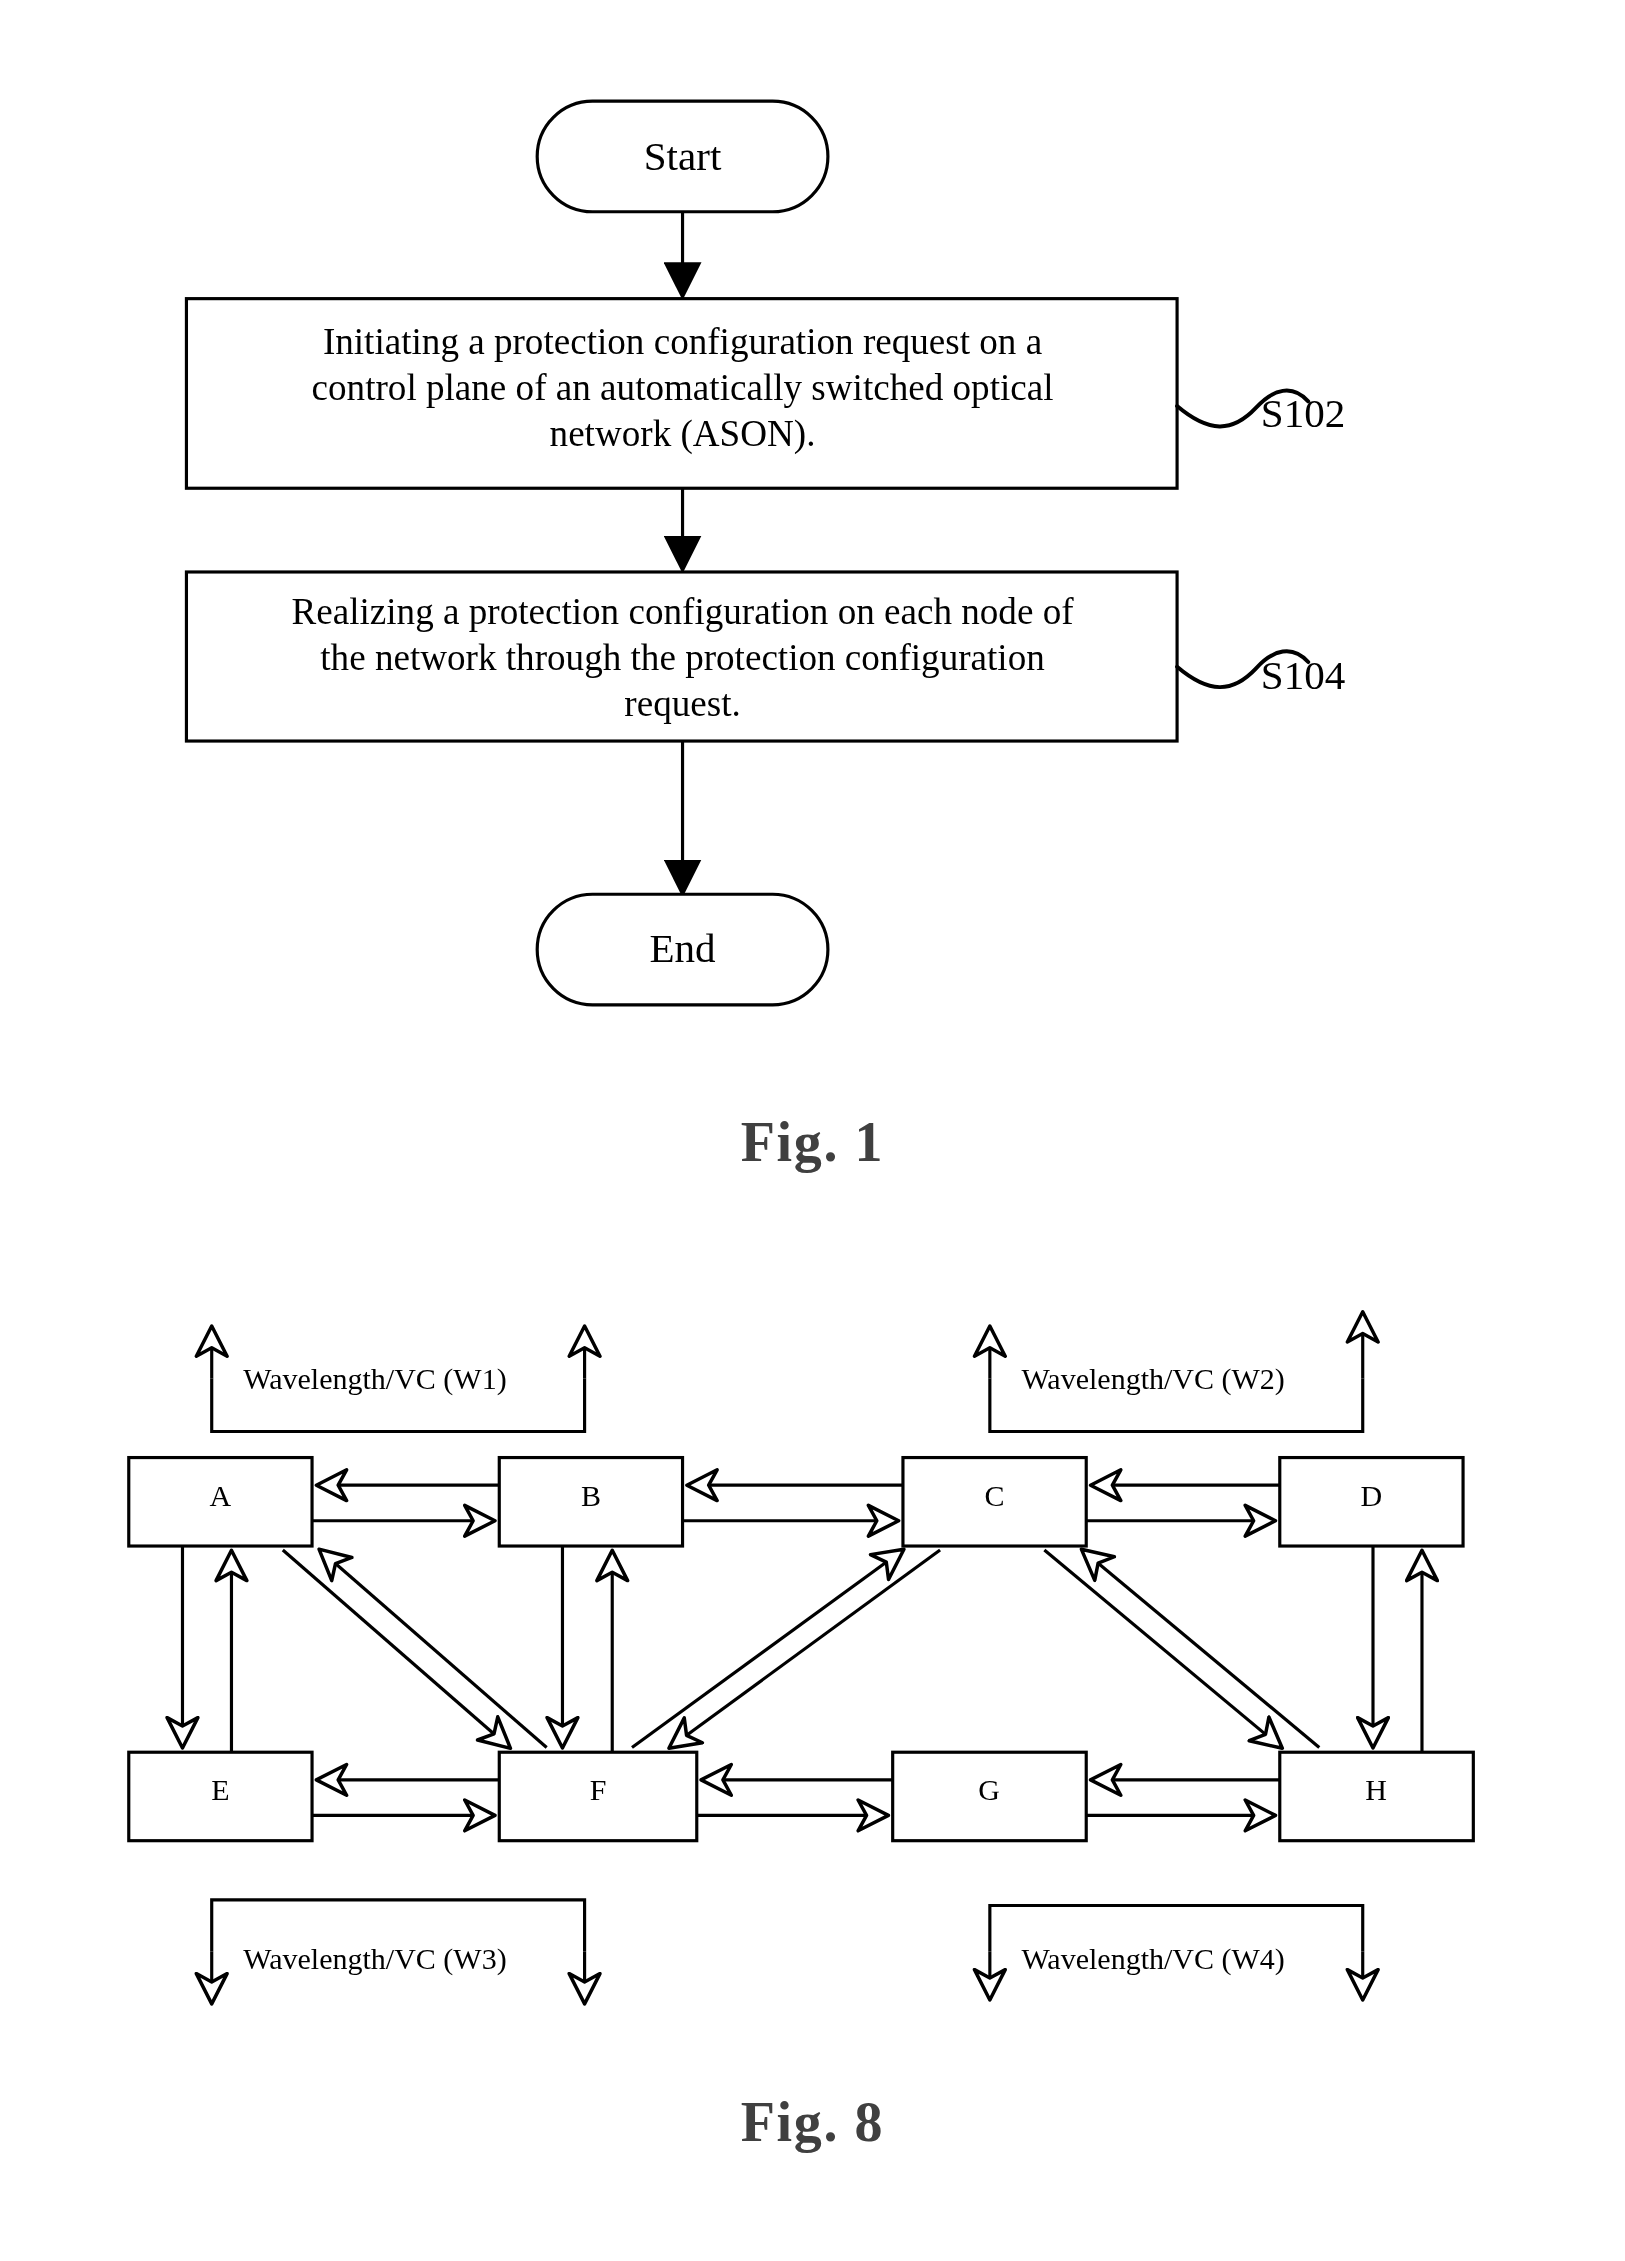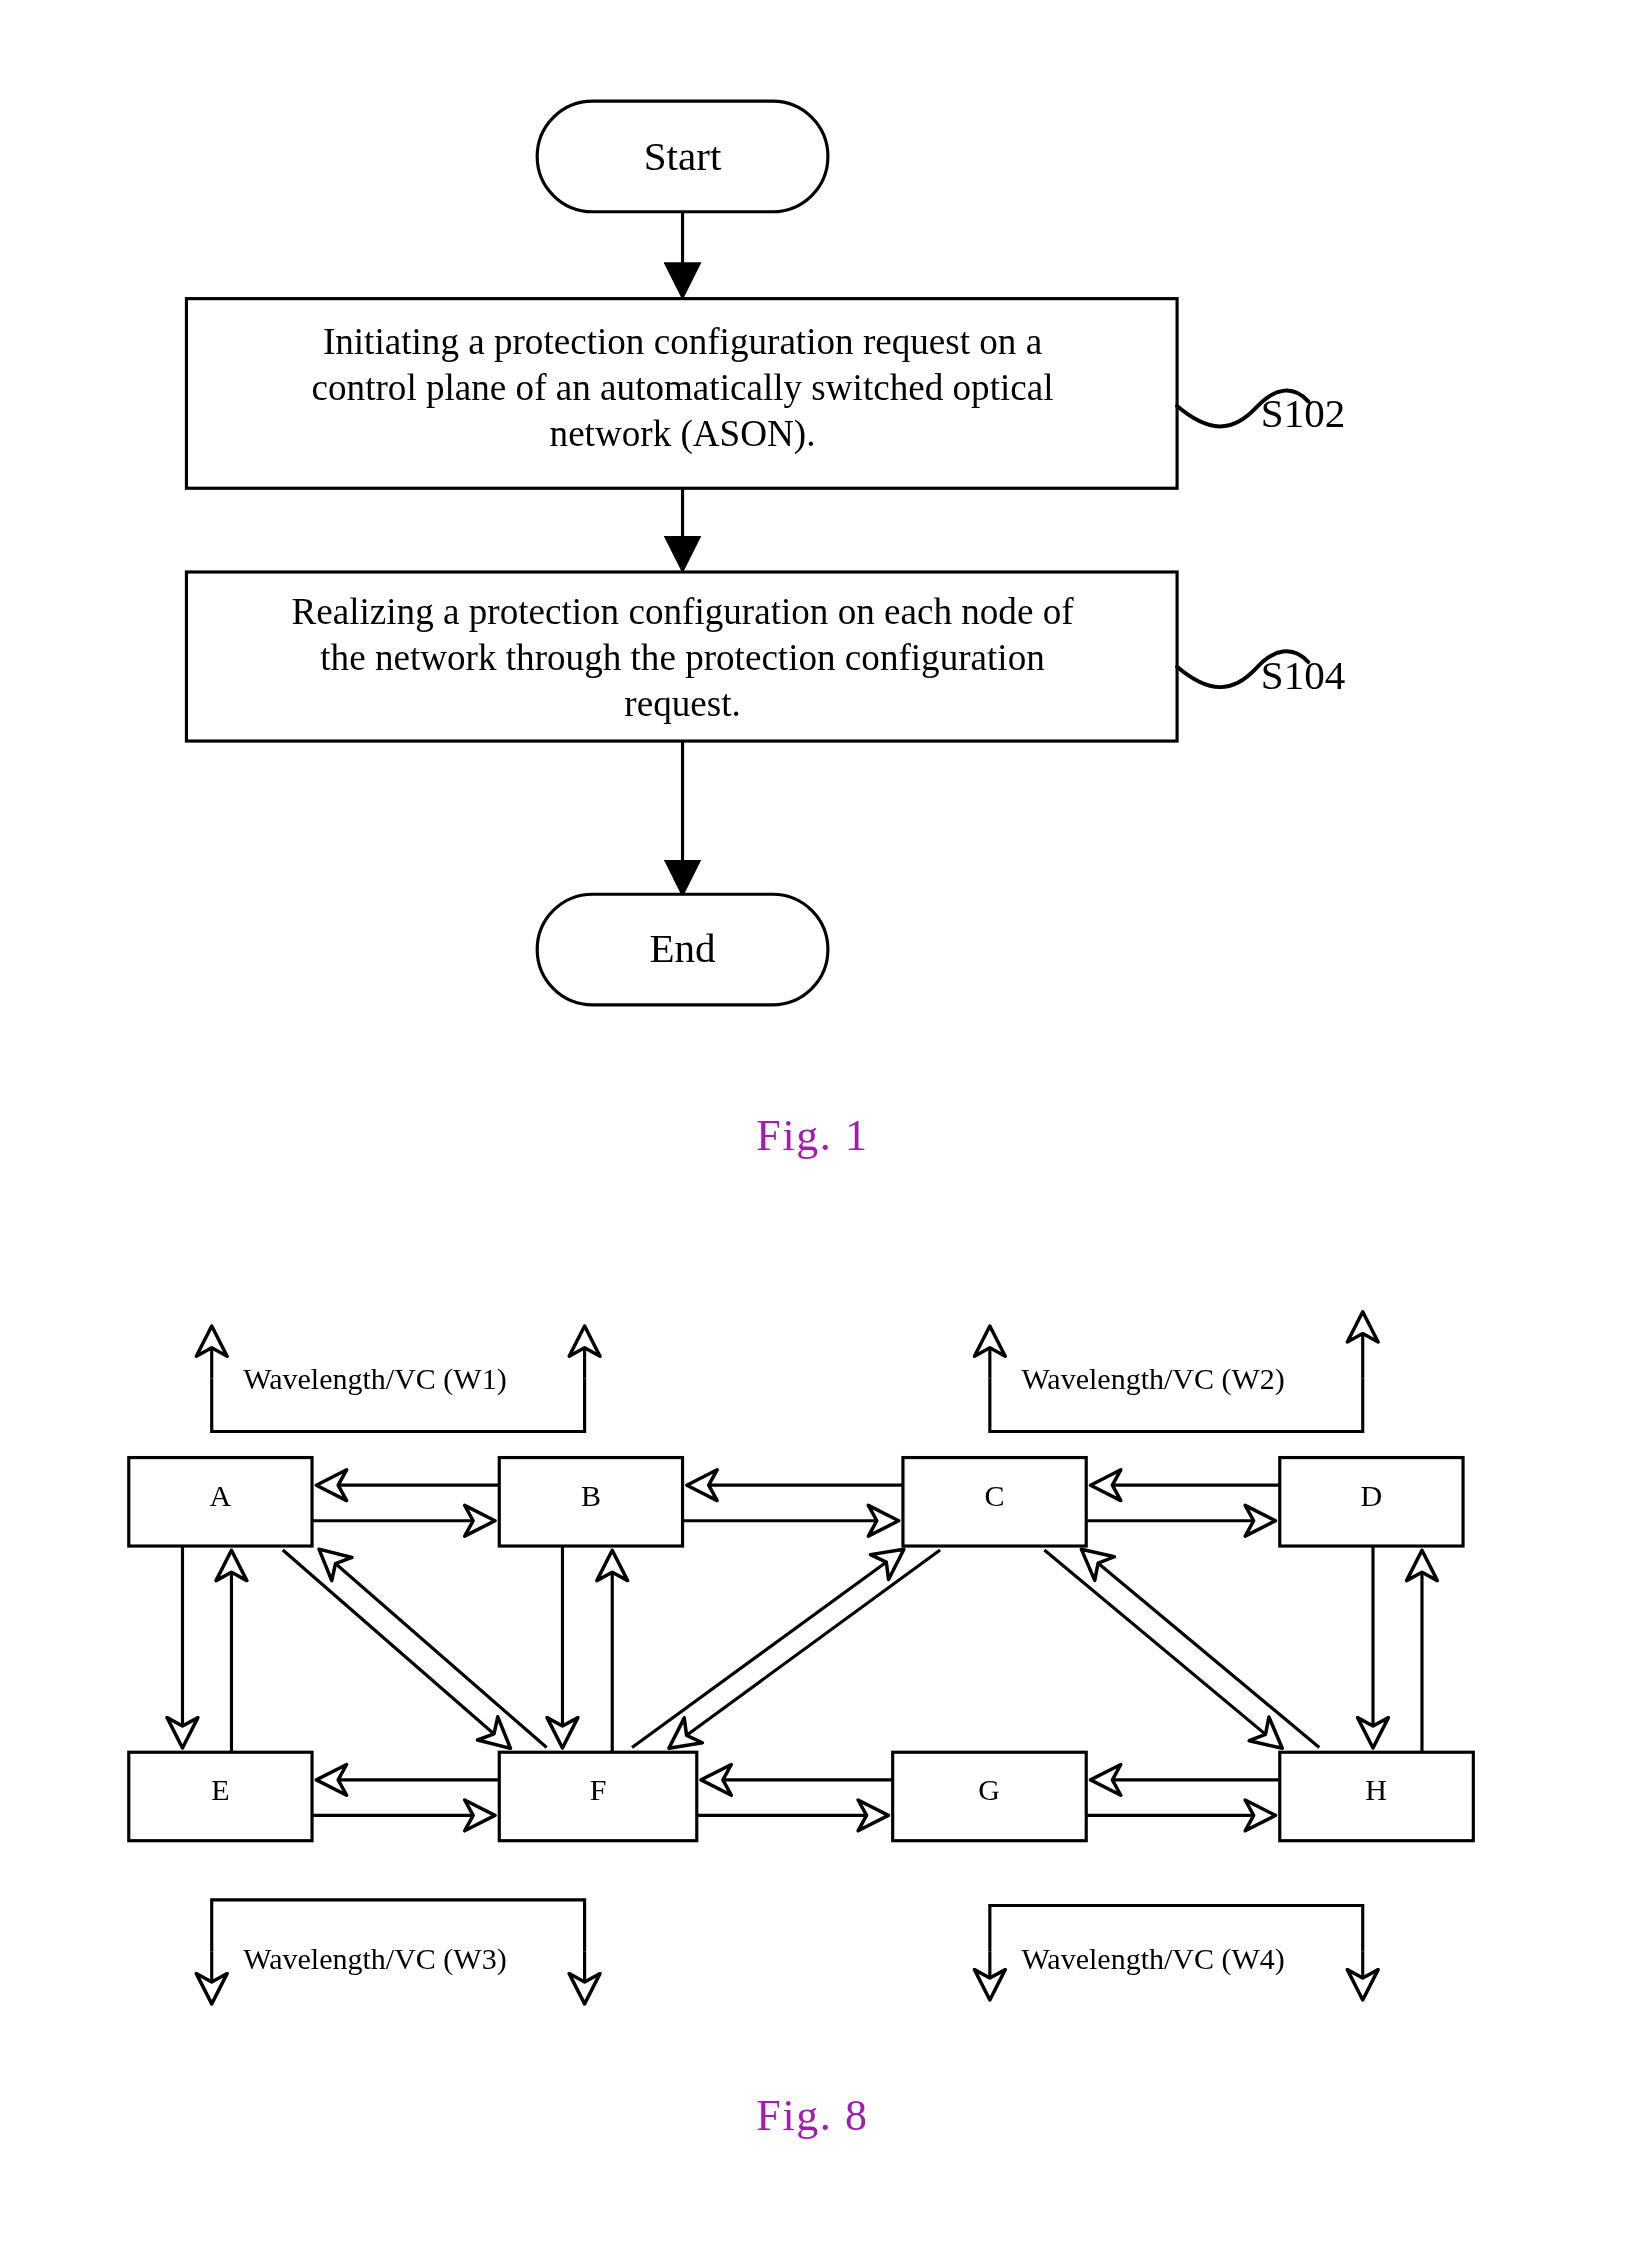--- a/index.html
+++ b/index.html
@@ -25,24 +25,24 @@
     position: absolute;
     left: 0; top: 0;
     width: 1625px;
     height: 2261px;
     display: block;
   }
   .fig-caption {
     position: absolute;
     text-align: center;
     font-family: "Liberation Serif", "DejaVu Serif", serif;
-    font-weight: normal;
-    font-size: 44px;
+    font-weight: bold;
+    font-size: 56px;
     letter-spacing: 1.6px;
-    color: #a21caf;
+    color: #404040;
   }
   #fig1-caption { left: 0; top: 1110px; width: 1625px; }
   #fig2-caption { left: 0; top: 2090px; width: 1625px; }
 
   .svg-text {
     font-family: "Liberation Serif", "DejaVu Serif", serif;
     fill: #000;
   }
   .terminal-label { font-size: 52px; }
   .process-text  { font-size: 47px; }

